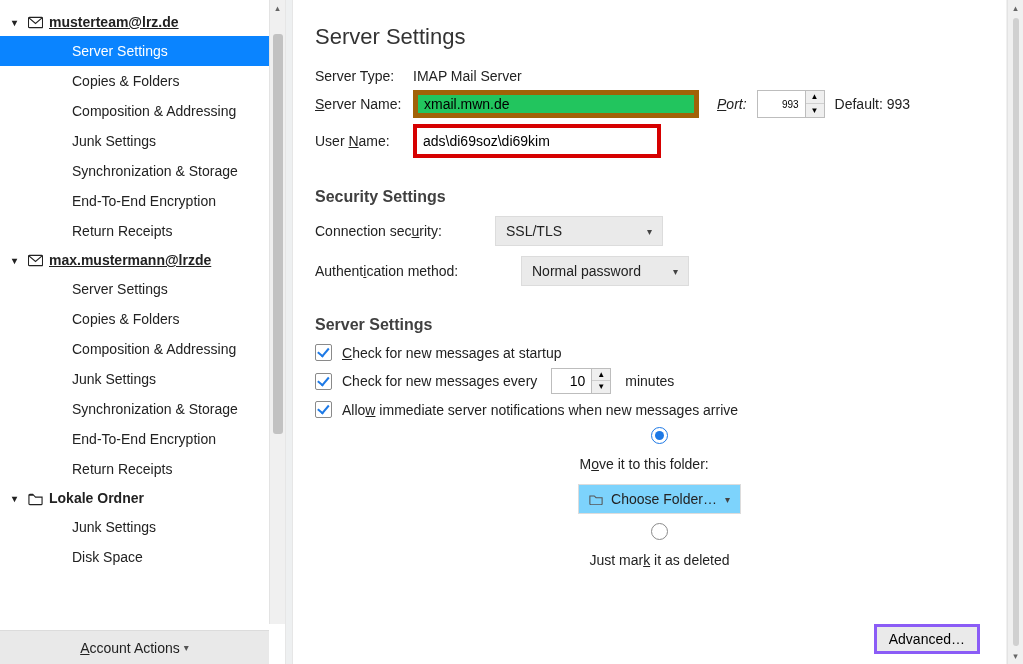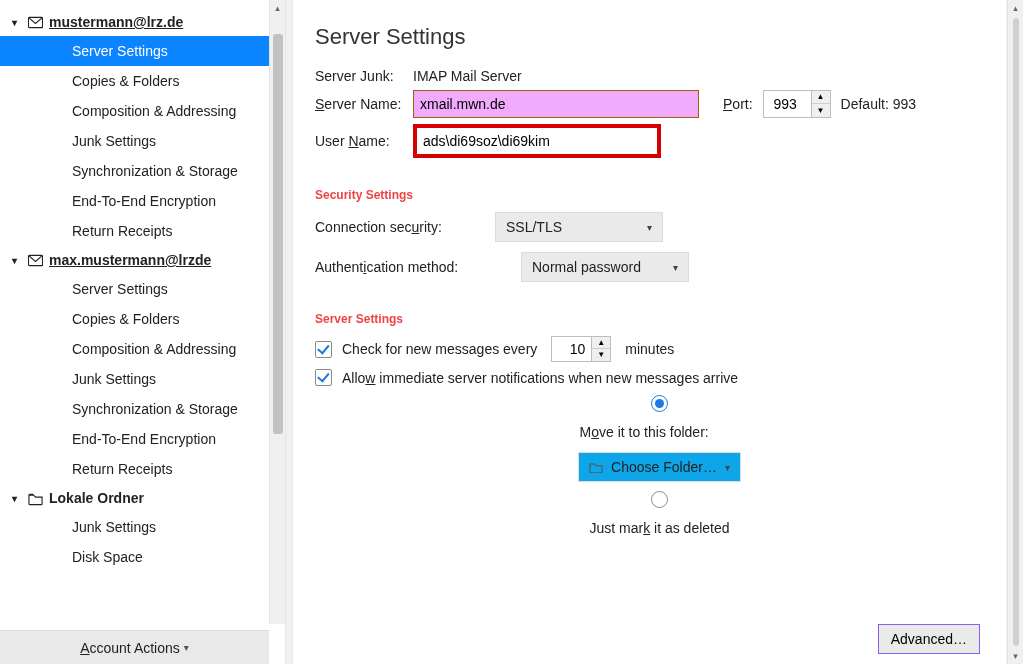--- a/index.html
+++ b/index.html
@@ -100,51 +100,51 @@
     border-right: 1px solid #e6e6e6;
   }
   
   .main {
     flex: 1 1 auto;
     padding: 18px 26px 14px 22px;
     position: relative;
     overflow: hidden;
   }
   h1.page-title { font-size: 22px; font-weight: 400; color: #333; margin: 6px 0 18px 0; }
-  h2.section-title { font-size: 12px; font-weight: 600; color: #ef4444; margin: 30px 0 10px 0; }
+  h2.section-title { font-size: 16px; font-weight: 600; color: #404040; margin: 30px 0 10px 0; }
   .row { display: flex; align-items: center; gap: 10px; margin: 6px 0; }
   .lbl { min-width: 88px; }
   .lbl-wide { min-width: 170px; }
   .val-static { }
   input[type="text"].field {
     height: 28px;
-    border: 1px solid #a16207;
+    border: 5px solid #a16207;
     padding: 2px 6px;
     font-family: inherit;
     font-size: 14px;
-    background: #f0abfc;
+    background: #22c55e;
   }
   .server-name { width: 286px; }
   .username-box {
     border: 4px solid #d60000;
     padding: 0;
     display: inline-flex;
   }
   .username-box input {
     height: 26px; border: none; outline: none;
     width: 240px; padding: 2px 6px; font-size: 14px;
   }
   .port-spin {
     display: inline-flex; align-items: stretch;
     height: 28px;
   }
   .port-spin input {
     width: 48px; height: 28px; border: 1px solid #bdbdbd;
-    border-right: none; text-align: center; padding-right: 6px;
-    font-size: 14px;
+    border-right: none; text-align: right; padding-right: 6px;
+    font-size: 10px;
   }
   .spin-btns { display: flex; flex-direction: column; border:1px solid #bdbdbd; }
   .spin-btns button {
     width: 18px; height: 13px; border: none;
     background: #efefef; font-size: 8px; line-height: 8px;
     padding: 0; cursor: pointer;
   }
   .spin-btns button:first-child { border-bottom: 1px solid #cfcfcf; }
   .dd {
     height: 30px; min-width: 168px;
@@ -170,51 +170,51 @@
   .num-spin input { width: 40px; border:1px solid #bdbdbd; border-right:none; text-align:right; padding-right:6px; font-size:14px;}
   .radio {
     width: 17px; height: 17px; border: 1px solid #8a8a8a; border-radius: 50%;
     display: inline-flex; align-items: center; justify-content: center; background:#fff;
   }
   .radio.checked { border-color: #1d79e6; }
   .radio.checked::after { content:""; width:9px; height:9px; background:#1d79e6; border-radius:50%; }
   .radio-row { display:flex; align-items:center; gap: 12px; margin: 9px 0 9px 24px; flex-direction: column; }
   .choose-folder {
     height: 30px; min-width: 160px;
-    background: #0ea5e9; border: 1px solid #dcdcdc;
+    background: #7dd3fc; border: 1px solid #dcdcdc;
     display:inline-flex; align-items:center; gap:8px; padding: 0 10px;
     cursor: pointer;
   }
   .choose-folder .folder-glyph svg { width:14px; height:12px; display:block; }
   .choose-folder .chev { font-size: 10px; color:#444; margin-left:auto; }
   .advanced-btn {
     position: absolute; right: 26px; bottom: 10px;
     height: 30px; padding: 0 12px;
-    background: #eaeaea; border: 1px solid #8b5cf6;
+    background: #eaeaea; border: 3px solid #8b5cf6;
     cursor: pointer; font-size: 14px;
   }
   .u { text-decoration: underline; }
 </style>
 </head>
 <body>
 
 <div class="outer">
 
   <div class="sidebar">
     <div class="sidebar-items">
 
       <div class="acct-header">
         <span class="twisty">▾</span>
         <span class="mail-icon">
           <svg viewBox="0 0 16 12">
               <rect x="0.5" y="0.5" width="15" height="11" rx="1" fill="none" stroke="#222" stroke-width="1.2"></rect>
               <path d="M1 1 L8 7 L15 1" fill="none" stroke="#222" stroke-width="1.2"></path>
             </svg>
         </span>
-        <span class="label">mustermann@lrz.de</span>
+        <span class="label">musterteam@lrz.de</span>
       </div>
       <div class="sidebar-leaf selected"><span>Server Settings</span></div>
       <div class="sidebar-leaf"><span>Copies &amp; Folders</span></div>
       <div class="sidebar-leaf"><span>Composition &amp; Addressing</span></div>
       <div class="sidebar-leaf"><span>Junk Settings</span></div>
       <div class="sidebar-leaf"><span>Synchronization &amp; Storage</span></div>
       <div class="sidebar-leaf"><span>End-To-End Encryption</span></div>
       <div class="sidebar-leaf"><span>Return Receipts</span></div>
 
       <div class="acct-header">
@@ -258,28 +258,28 @@
       <div class="thumb"></div>
     </div>
   </div>
 
   <div class="divider-col"></div>
 
   <div class="main">
     <h1 class="page-title">Server Settings</h1>
 
     <div class="row">
-      <span class="lbl">Server Junk:</span>
+      <span class="lbl">Server Type:</span>
       <span class="val-static">IMAP Mail Server</span>
     </div>
 
     <div class="row">
       <span class="lbl"><span class="u">S</span>erver Name:</span>
       <input type="text" class="field server-name" value="xmail.mwn.de" style="">
-      <span style="margin-left:14px;"><span class="u">P</span>ort:</span>
+      <span style="margin-left:8px;font-style:italic;"><span class="u">P</span>ort:</span>
       <span class="port-spin">
         <input type="text" value="993" style="">
         <span class="spin-btns">
           <button>▲</button>
           <button>▼</button>
         </span>
       </span>
       <span>Default: 993</span>
     </div>
 
@@ -301,20 +301,24 @@
     <div class="row" style="margin-top:10px;gap:36px;">
       <span class="lbl-wide">Authent<span class="u">i</span>cation method:</span>
       <div class="dd">
         <span>Normal password</span>
         <span class="chev">▾</span>
       </div>
     </div>
 
     <h2 class="section-title">Server Settings</h2>
 
+    <div class="chk-row">
+      <span class="chk checked"></span>
+      <span><span class="u">C</span>heck for new messages at startup</span>
+    </div>
     <div class="chk-row">
       <span class="chk checked"></span>
       <span>Check for new messages every</span>
       <span class="num-spin">
         <input type="text" value="10" style="">
         <span class="spin-btns">
           <button>▲</button>
           <button>▼</button>
         </span>
       </span>

